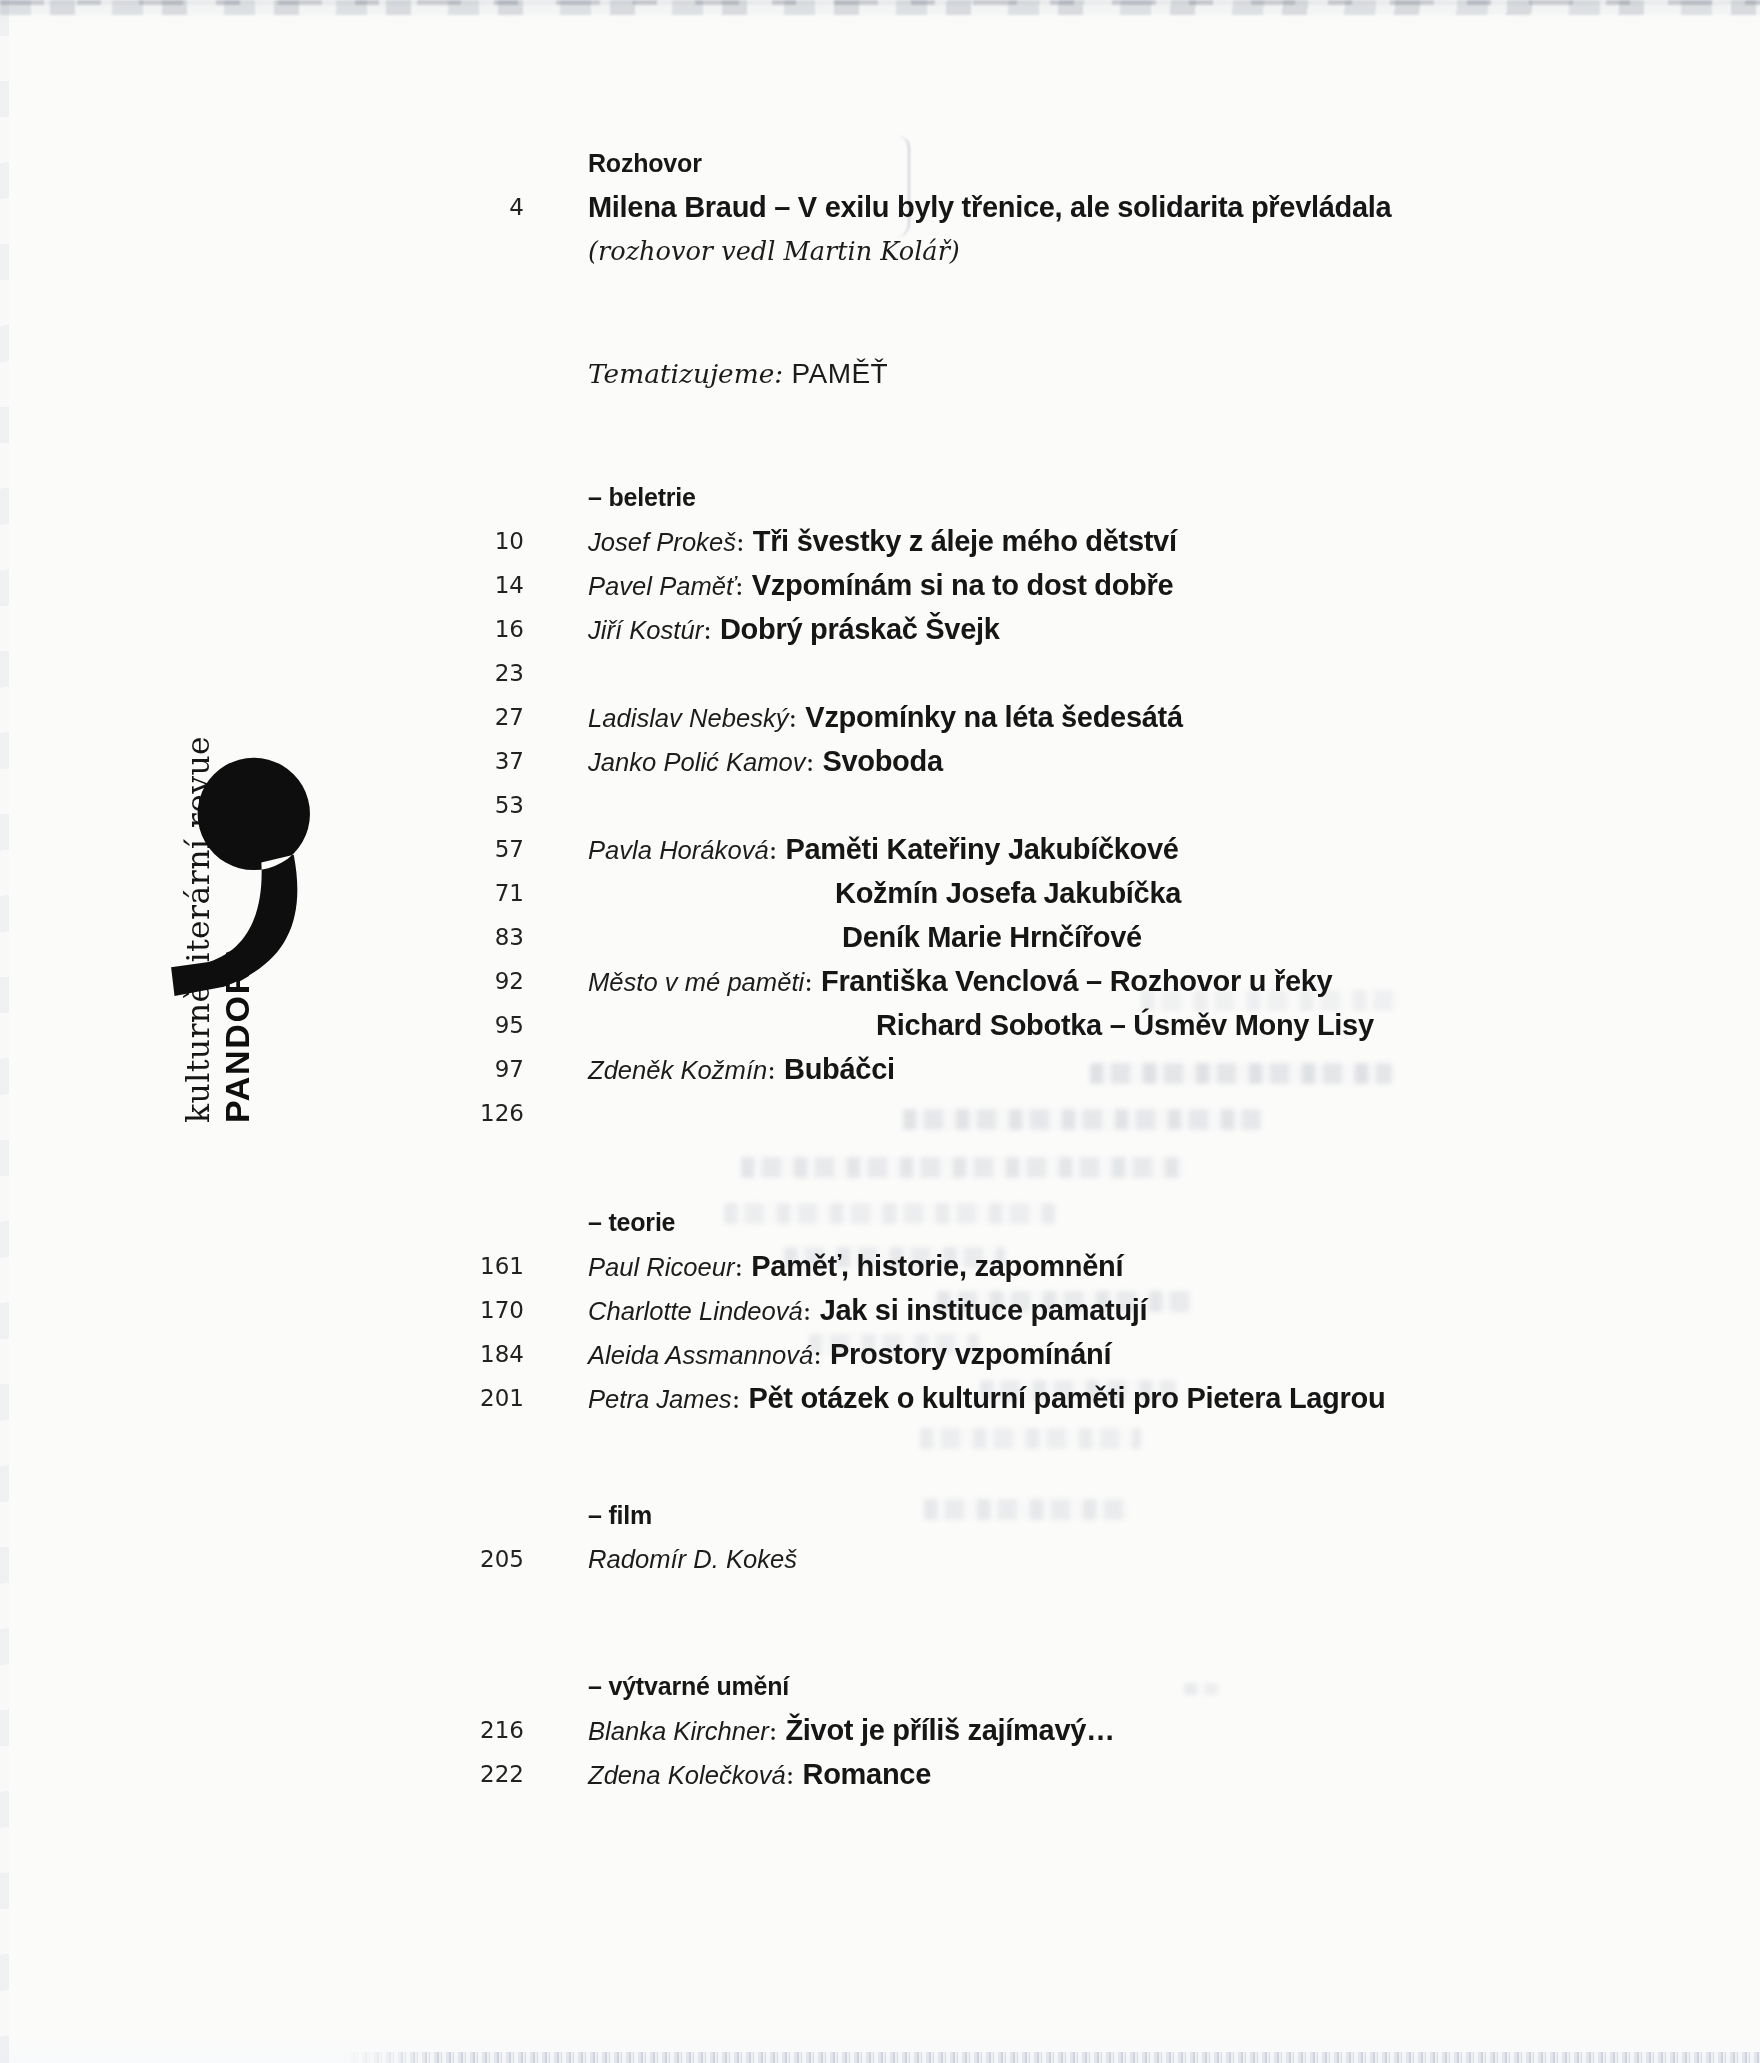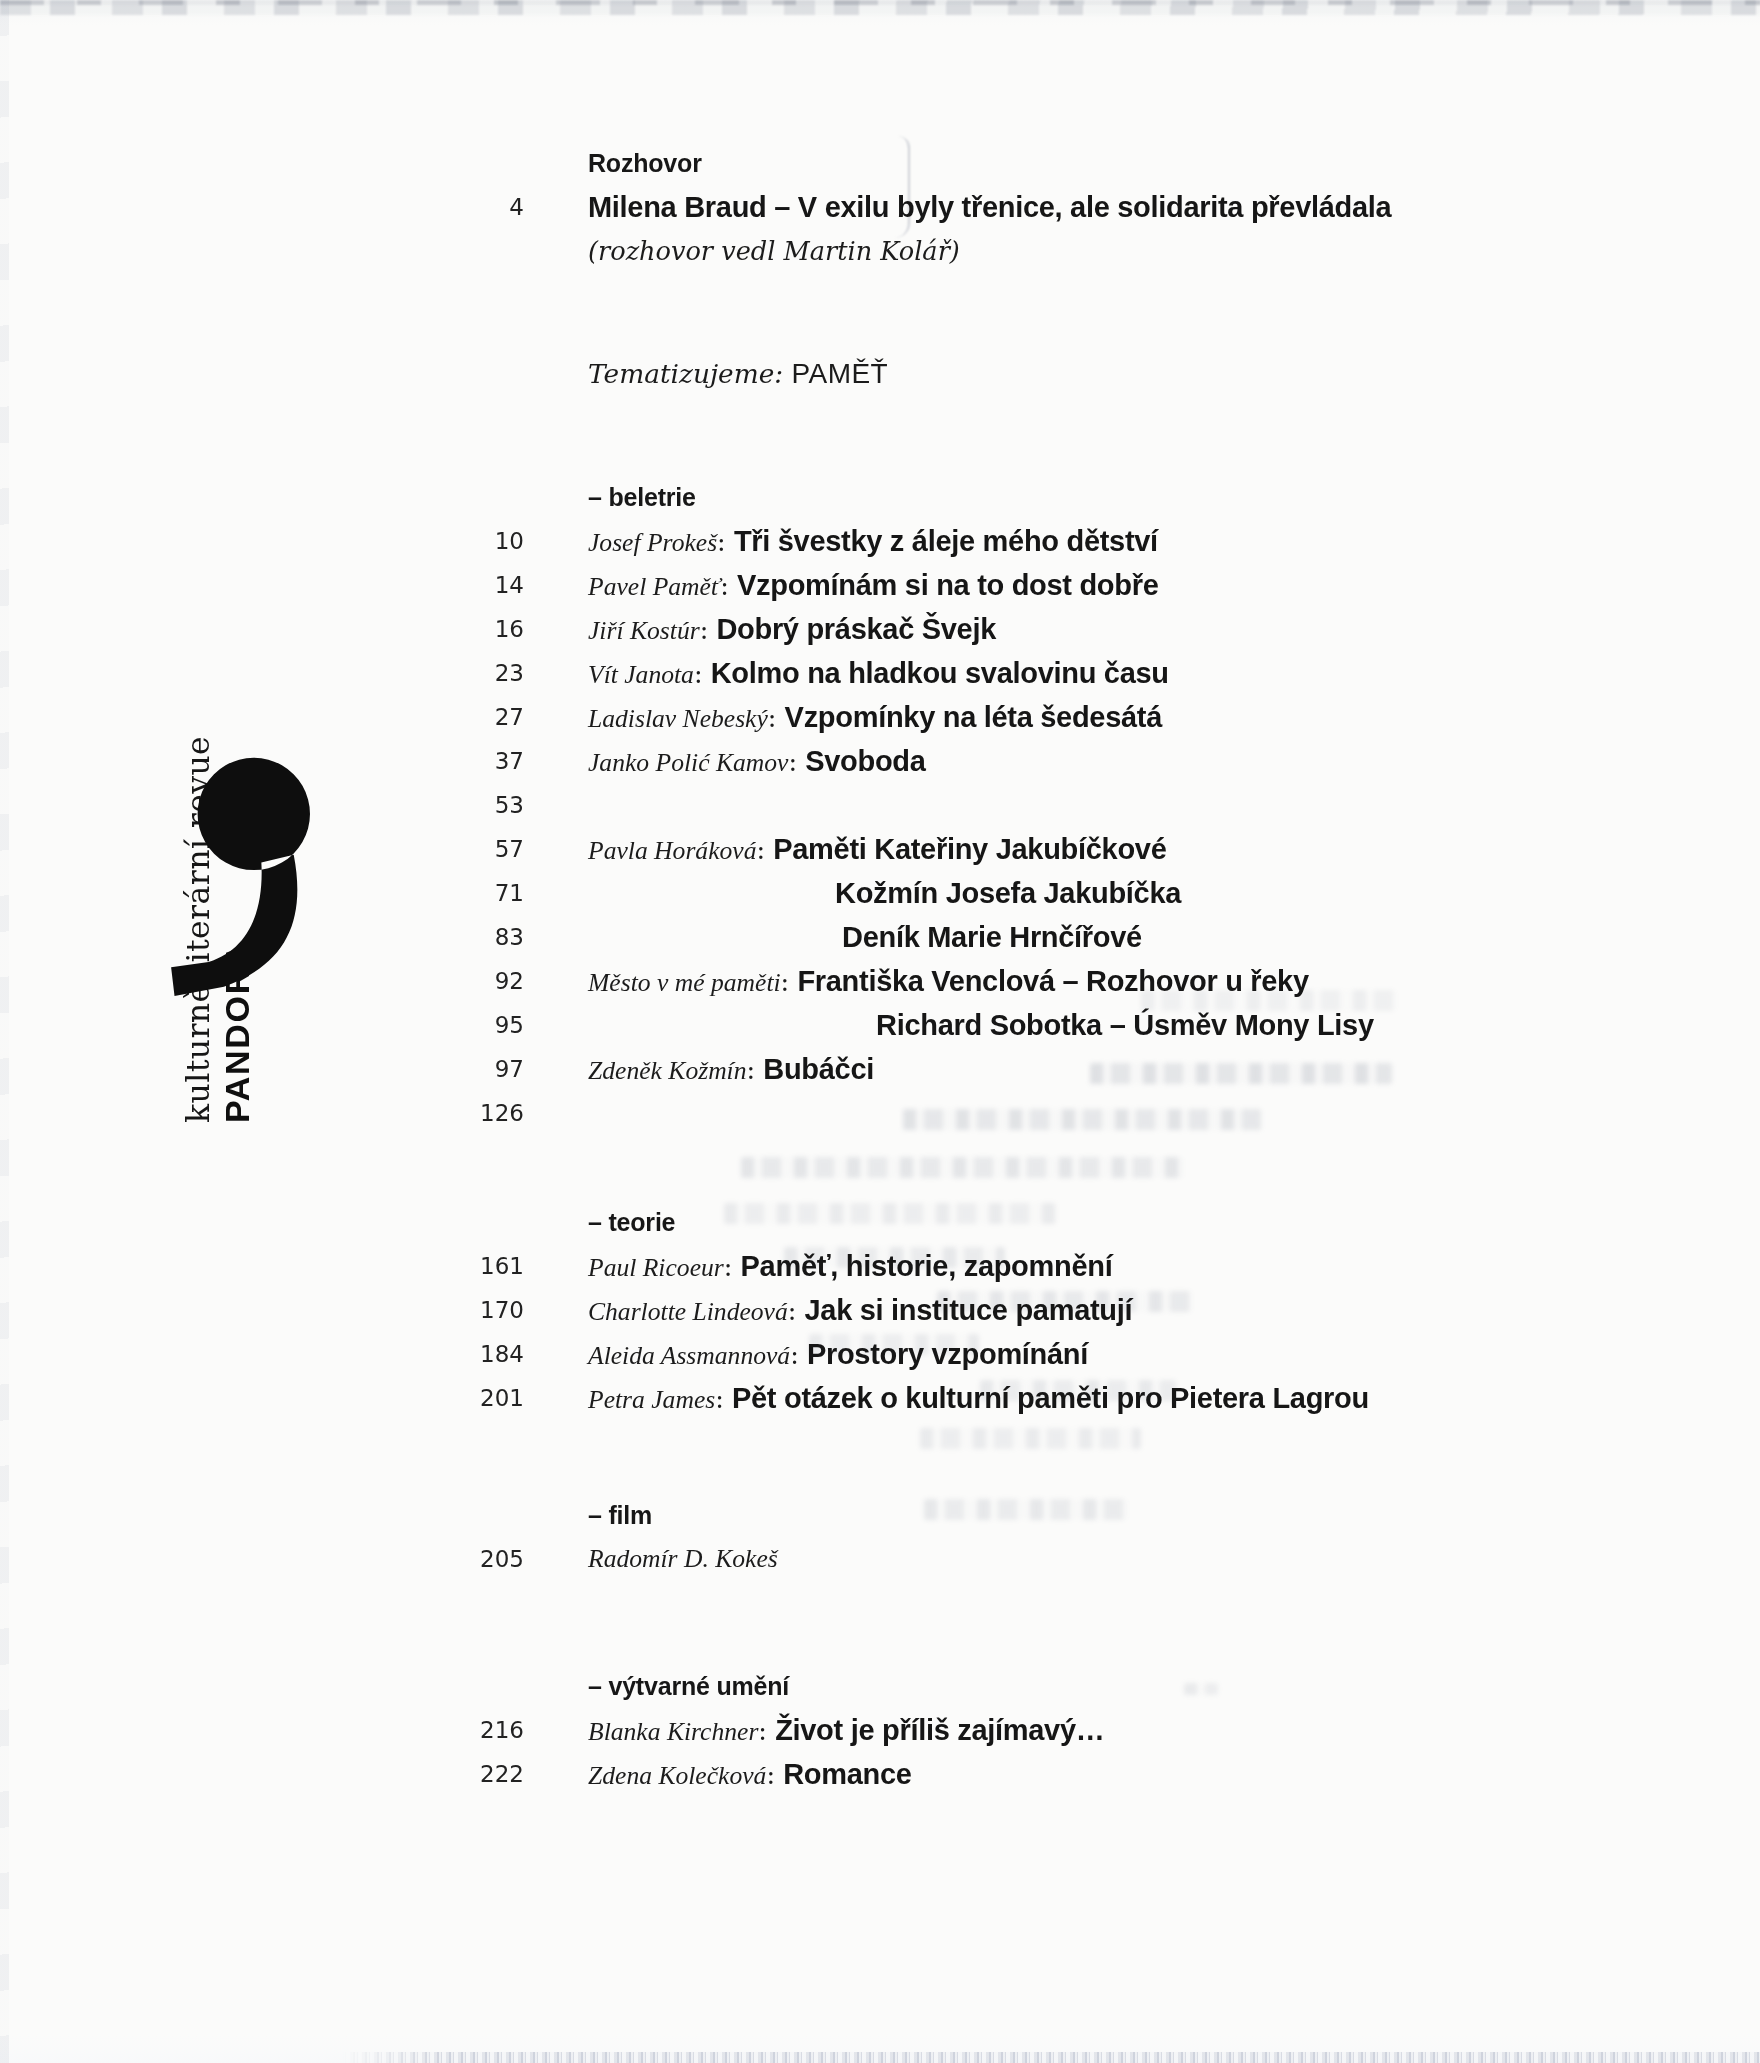--- a/index.html
+++ b/index.html
@@ -41,21 +41,21 @@
   .comma-svg{position:absolute;left:166px;top:754px;width:149px;height:256px;}
   
   .sec{position:absolute;left:0;width:100%;}
   #sec-0{top:141px;} #sec-1{top:352px;} #sec-2{top:475px;}
   #sec-3{top:1200px;} #sec-4{top:1493px;} #sec-5{top:1664px;}
   .row{position:relative;height:44px;line-height:44px;white-space:nowrap;}
   .num{position:absolute;left:0;top:0;width:524px;text-align:right;
     font-family:"DejaVu Sans",sans-serif;font-size:23px;color:#222;}
   .body{display:inline-block;margin-left:588px;}
   .heading{font-weight:700;font-size:25px;letter-spacing:-0.2px;color:#171717;}
-  .author{font-family:Liberation Serif, serif;font-style:italic;font-size:25.6px;color:#1c1c1c;}
+  .author{font-family:Liberation Sans, sans-serif;font-style:italic;font-size:25.6px;color:#1c1c1c;}
   .colon{font-family:"DejaVu Serif",serif;font-size:25.6px;color:#1c1c1c;}
   .title{font-weight:700;font-size:29px;letter-spacing:-0.3px;color:#161616;}
   .note{font-family:"DejaVu Serif",serif;font-style:italic;font-size:25.6px;color:#1c1c1c;}
   .tema-italic{font-family:"DejaVu Serif",serif;font-style:italic;font-size:26.4px;}
   .tema-bold{font-weight:400;font-size:28px;letter-spacing:0.4px;}
 </style>
 </head>
 <body>
 
 <div class="page">
@@ -95,21 +95,21 @@
       <div class="row"><span class="body note">(rozhovor vedl Martin Kolář)</span></div>
     </div>
   <div class="sec" id="sec-1">
       <div class="row"><span class="body"><span class="tema-italic">Tematizujeme</span><span class="tema-italic">: </span><span class="tema-bold">PAMĚŤ</span></span></div>
     </div>
   <div class="sec" id="sec-2">
       <div class="row"><span class="body heading">– beletrie</span></div>
       <div class="row"><span class="num">10</span><span class="body"><span class="author">Josef Prokeš</span><span class="colon">: </span><span class="title">Tři švestky z áleje mého dětství</span></span></div>
       <div class="row"><span class="num">14</span><span class="body"><span class="author">Pavel Paměť</span><span class="colon">: </span><span class="title">Vzpomínám si na to dost dobře</span></span></div>
       <div class="row"><span class="num">16</span><span class="body"><span class="author">Jiří Kostúr</span><span class="colon">: </span><span class="title">Dobrý práskač Švejk</span></span></div>
-      <div class="row"><span class="num">23</span><span class="body"><span class="author">Vít Janota</span><span class="colon">: </span><span class="title">Kolmo na hladkou svalovinu času</span></span></div>
+      <div class="row"><span class="num">23</span></div>
       <div class="row"><span class="num">27</span><span class="body"><span class="author">Ladislav Nebeský</span><span class="colon">: </span><span class="title">Vzpomínky na léta šedesátá</span></span></div>
       <div class="row"><span class="num">37</span><span class="body"><span class="author">Janko Polić Kamov</span><span class="colon">: </span><span class="title">Svoboda</span></span></div>
       <div class="row"><span class="num">53</span></div>
       <div class="row"><span class="num">57</span><span class="body"><span class="author">Pavla Horáková</span><span class="colon">: </span><span class="title">Paměti Kateřiny Jakubíčkové</span></span></div>
       <div class="row"><span class="num">71</span><span class="body" style="margin-left: 835px;"><span class="title">Kožmín Josefa Jakubíčka</span></span></div>
       <div class="row"><span class="num">83</span><span class="body" style="margin-left: 842px;"><span class="title">Deník Marie Hrnčířové</span></span></div>
       <div class="row"><span class="num">92</span><span class="body"><span class="author">Město v mé paměti</span><span class="colon">: </span><span class="title">Františka Venclová – Rozhovor u řeky</span></span></div>
       <div class="row"><span class="num">95</span><span class="body" style="margin-left: 876px;"><span class="title">Richard Sobotka – Úsměv Mony Lisy</span></span></div>
       <div class="row"><span class="num">97</span><span class="body"><span class="author">Zdeněk Kožmín</span><span class="colon">: </span><span class="title">Bubáčci</span></span></div>
       <div class="row"><span class="num">126</span></div>

